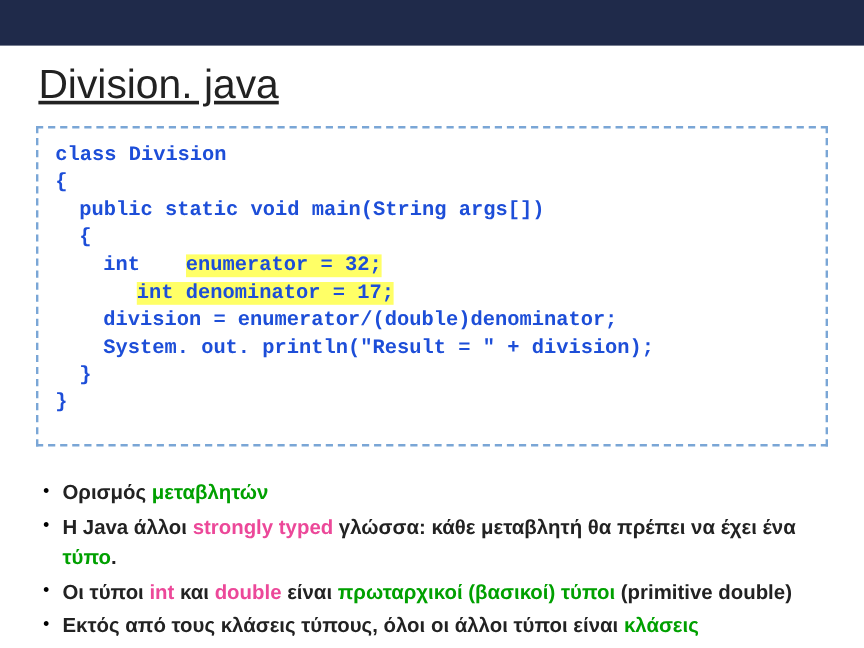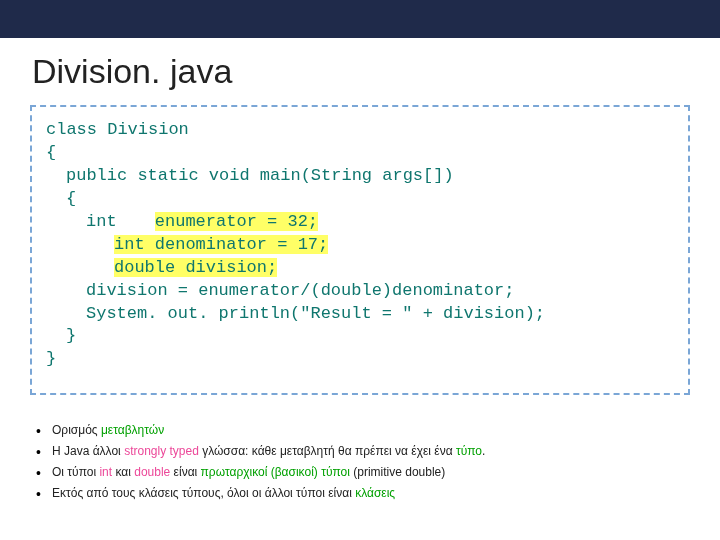--- a/index.html
+++ b/index.html
@@ -16,45 +16,47 @@
     background: #1f2a4a;
   }
   .content {
     padding: 10px 30px 0 30px;
   }
   .title {
     font-size: 34px;
     font-weight: 400;
     color: #222;
     margin: 4px 0 14px 2px;
+    text-decoration: underline;
   }
   .code-box {
     border: 2px dashed #7aa6d6;
     background: #fff;
     padding: 12px 14px 22px 14px;
     font-family: "Courier New", monospace;
     font-size: 17px;
     line-height: 1.35;
-    color: #0f766e;
-    font-weight: normal;
+    color: #1d4ed8;
+    font-weight: bold;
     position: relative;
   }
   .code-line { white-space: pre; }
   .ind1 { padding-left: 20px; }
   .ind2 { padding-left: 40px; }
   .hl {
     background: #ffff66;
     display: inline;
     margin-left: 28px;
   }
   .bullets {
     margin-top: 26px;
-    font-size: 12px;
+    font-size: 17px;
     color: #222;
     line-height: 1.5;
+    font-weight: bold;
   }
   .bullets li {
     list-style: none;
     position: relative;
     padding-left: 22px;
     margin-bottom: 3px;
   }
   .bullets li::before {
     content: "•";
     position: absolute;
@@ -75,21 +77,20 @@
 
   <h1 class="title">Division. java</h1>
 
   <div class="code-box">
     <div class="code-line">class Division</div>
     <div class="code-line">{</div>
     <div class="code-line ind1">public static void main(String args[])</div>
     <div class="code-line ind1">{</div>
     <div class="code-line ind2"><span>int </span><span class="hl">enumerator = 32;</span></div>
     <div class="code-line ind2"><span class="hl">int denominator = 17;</span></div>
-    <div class="code-line ind2"><span class="hl">double division;</span></div>
     <div class="code-line ind2">division = enumerator/(double)denominator;</div>
     <div class="code-line ind2">System. out. println("Result = " + division);</div>
     <div class="code-line ind1">}</div>
     <div class="code-line">}</div>
   </div>
 
   <ul class="bullets">
     <li><span>Ορισμός </span><span class="green">μεταβλητών</span></li>
     <li><span>Η Java άλλοι </span><span class="red">strongly typed</span><span> γλώσσα: κάθε μεταβλητή θα πρέπει να έχει ένα </span><span class="green">τύπο</span><span>.</span></li>
     <li><span>Οι τύποι </span><span class="red">int</span><span> και </span><span class="red">double</span><span> είναι </span><span class="green">πρωταρχικοί (βασικοί) τύποι</span><span> (primitive double)</span></li>

